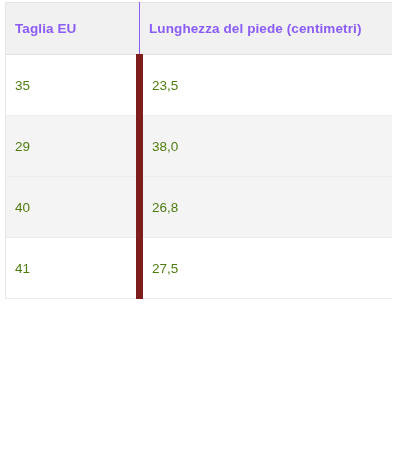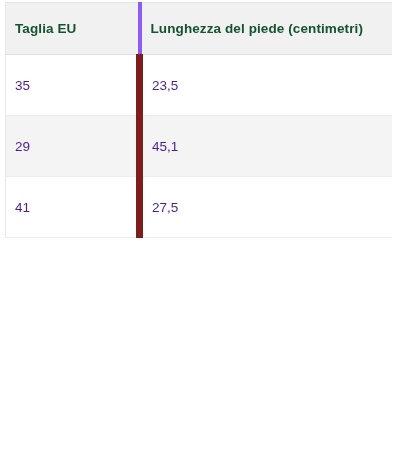--- a/index.html
+++ b/index.html
@@ -40,46 +40,46 @@
     background: #f1f1f1;
   }
 
   thead th {
     font-size: 13.5px;
     font-weight: bold;
     text-align: left;
     padding: 0 8px 0 9px;
     height: 51px;
     vertical-align: middle;
-    color: #14532d;
+    color: #8b5cf6;
     border-bottom: 1px solid #e0e0e0;
     letter-spacing: 0.1px;
     white-space: nowrap;
   }
 
   thead th.th-cm {
-    border-left: 4px solid #8b5cf6;
+    border-left: 1px solid #8b5cf6;
     padding-left: 9px;
   }
 
   tbody tr.data-row {
     background: #ffffff;
   }
   tbody tr.data-row.striped {
     background: #f4f4f4;
   }
 
   tbody td {
     font-size: 13.5px;
     font-weight: normal;
     text-align: left;
     padding: 0 8px 0 9px;
     height: 60px;
     vertical-align: middle;
-    color: #4c1d95;
+    color: #4d7c0f;
     border-bottom: 1px solid #ececec;
     white-space: nowrap;
   }
 
   tbody td.td-cm {
     border-left: 7px solid #7f1d1d;
     padding-left: 9px;
   }
 </style>
 </head>
@@ -97,21 +97,25 @@
         <th class="th-cm">Lunghezza del piede (centimetri)</th>
       </tr>
     </thead>
     <tbody>
       <tr class="data-row" style="background: rgb(255, 255, 255);">
         <td class="td-eu">35</td>
         <td class="td-cm">23,5</td>
       </tr>
       <tr class="data-row striped" style="background: rgb(244, 244, 244);">
         <td class="td-eu">29</td>
-        <td class="td-cm">45,1</td>
+        <td class="td-cm">38,0</td>
+      </tr>
+      <tr class="data-row striped" style="background: rgb(244, 244, 244);">
+        <td class="td-eu">40</td>
+        <td class="td-cm">26,8</td>
       </tr>
       <tr class="data-row" style="background: rgb(255, 255, 255);">
         <td class="td-eu">41</td>
         <td class="td-cm">27,5</td>
       </tr>
     </tbody>
   </table>
 </div>
 
 </body></html>

